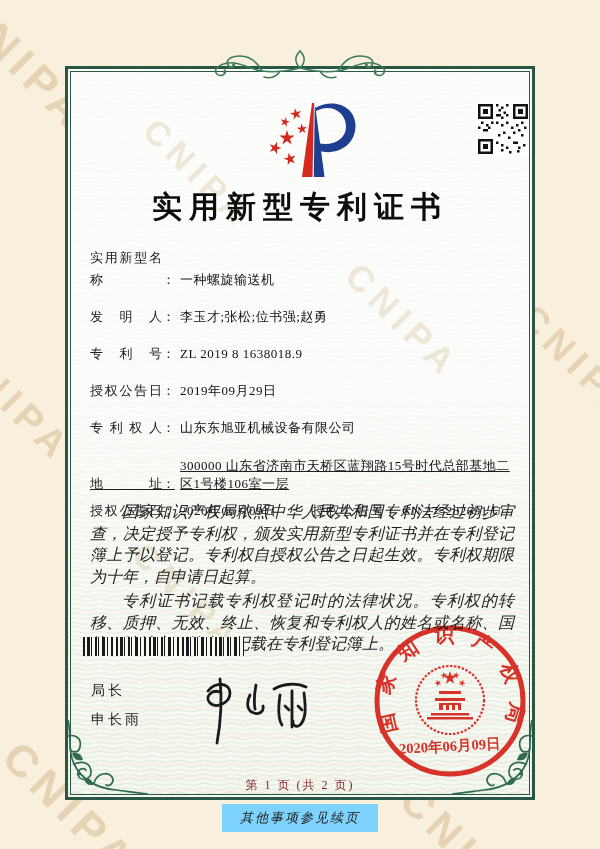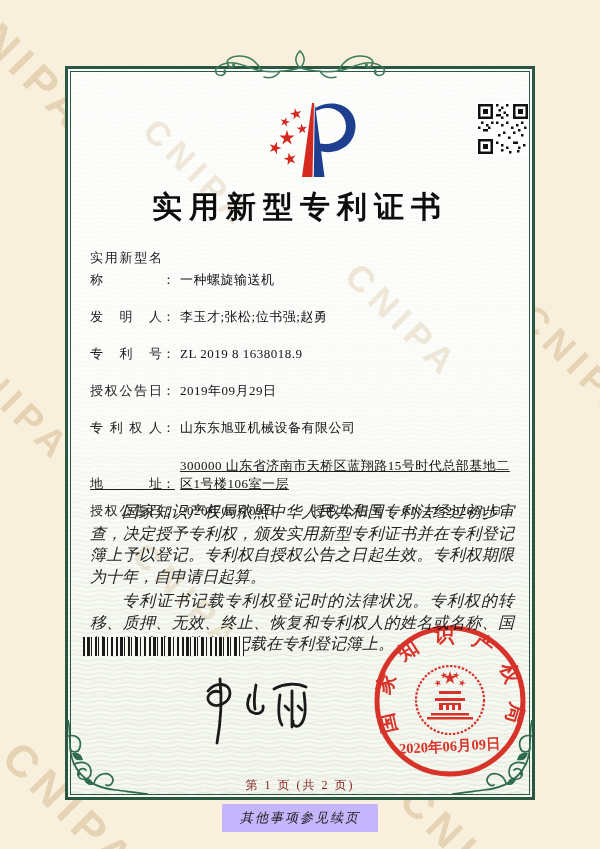--- a/index.html
+++ b/index.html
@@ -34,21 +34,21 @@
     background-image:repeating-linear-gradient(90deg,#1a1a1a 0 2px,transparent 2px 4px,#1a1a1a 4px 7px,
     transparent 7px 8px,#1a1a1a 8px 9px,transparent 9px 12px,#1a1a1a 12px 14px,transparent 14px 15px,
     #1a1a1a 15px 16px,transparent 16px 19px,#1a1a1a 19px 22px,transparent 22px 24px,#1a1a1a 24px 25px,
     transparent 25px 28px,#1a1a1a 28px 30px,transparent 30px 33px);}
   .signer{position:absolute;left:23px;top:612px;font-size:14px;letter-spacing:3px;color:#1c1c1c;}
   .signer div{margin-bottom:9px;line-height:20px;}
   .signature{position:absolute;left:118px;top:604px;}
   .seal{position:absolute;left:299px;top:552px;mix-blend-mode:multiply;opacity:.95;}
   .pageinfo{position:absolute;left:0;right:0;top:708px;text-align:center;font-size:12px;
             letter-spacing:2px;color:#7f1d1d;}
-  .contnote{position:absolute;left:50%;transform:translateX(-50%);top:804px;background:#c4b5fd;
+  .contnote{position:absolute;left:50%;transform:translateX(-50%);top:804px;background:#7dd3fc;
             padding:5px 18px;font-size:13px;font-style:italic;letter-spacing:2px;color:#222;z-index:4;
             white-space:nowrap;}
   .toporn{position:absolute;left:200px;top:44px;z-index:4;}
   .flourish{position:absolute;z-index:4;}
   .fl-left{left:64px;top:720px;}
   .fl-right{left:452px;top:720px;}
 </style>
 </head>
 <body>
 
@@ -202,20 +202,24 @@
         </div>
       </div>
 
       <div class="paras">
         <p>国家知识产权局依照中华人民共和国专利法经过初步审查，决定授予专利权，颁发实用新型专利证书并在专利登记簿上予以登记。专利权自授权公告之日起生效。专利权期限为十年，自申请日起算。</p>
         <p>专利证书记载专利权登记时的法律状况。专利权的转移、质押、无效、终止、恢复和专利权人的姓名或名称、国籍、地址变更等事项记载在专利登记簿上。</p>
       </div>
 
       <div class="barcode"></div>
 
+      <div class="signer">
+        <div>局长</div>
+        <div>申长雨</div>
+      </div>
 
       <svg class="signature" width="130" height="75" viewBox="0 0 130 75" xmlns="http://www.w3.org/2000/svg">
         <g stroke="#1a1a1a" stroke-width="2.8" fill="none" stroke-linecap="round" stroke-linejoin="round">
           <path d="M22,18 C30,8 44,10 44,20 C44,30 30,36 24,30 C18,24 26,16 34,19"></path>
           <path d="M34,6 C36,26 35,48 31,70"></path>
           <path d="M64,22 C60,30 61,38 68,40 C74,42 78,38 77,33"></path>
           <path d="M70,12 C68,22 68,30 69,36"></path>
           <path d="M88,16 C98,10 112,10 120,14"></path>
           <path d="M94,22 C92,36 92,46 96,52"></path>
           <path d="M118,20 C120,36 120,46 114,52 C110,55 106,52 107,48"></path>

